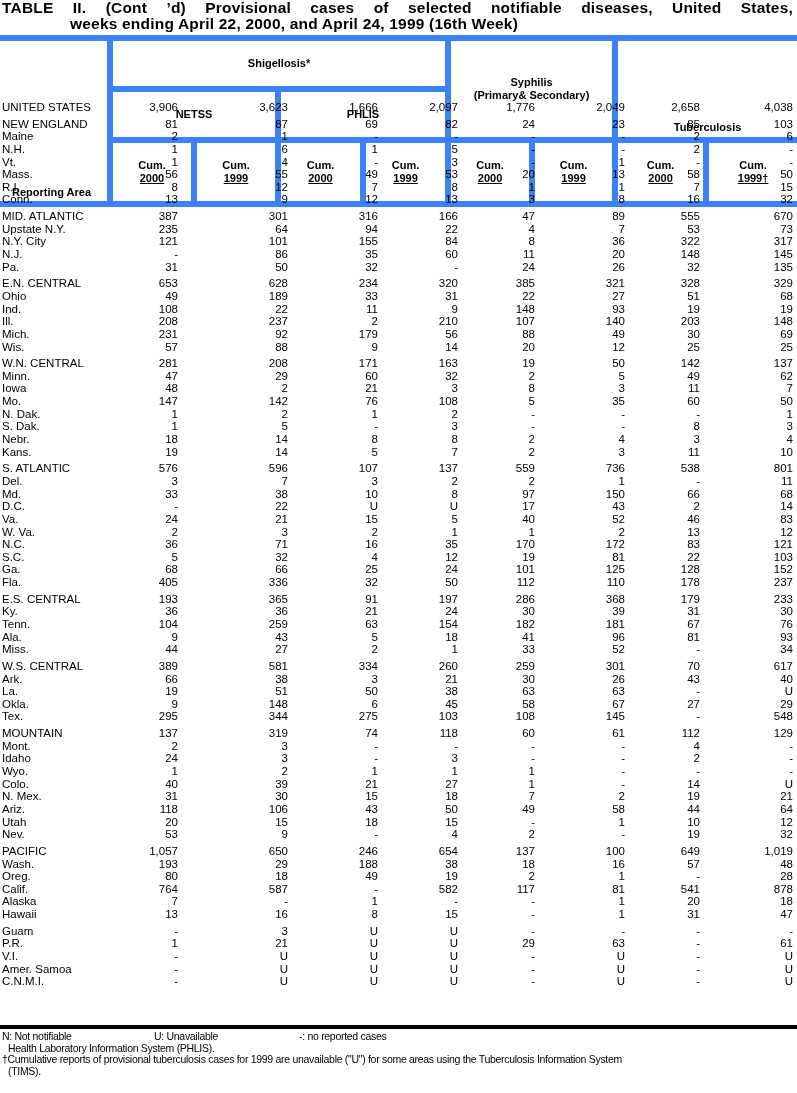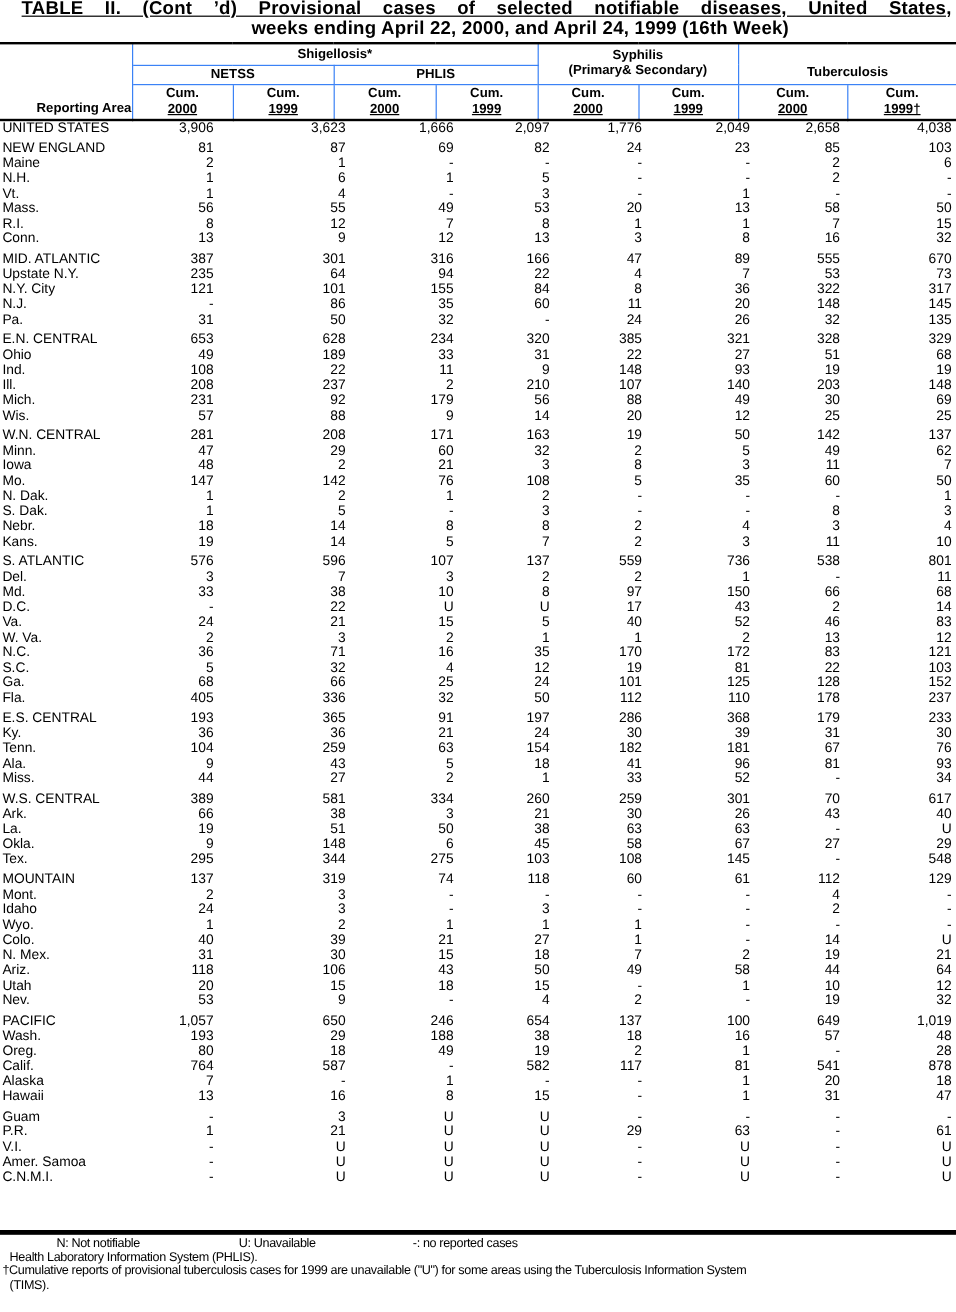--- a/index.html
+++ b/index.html
@@ -1,34 +1,34 @@
 <!DOCTYPE html>
 <html><head>
 <meta charset="utf-8">
 <style>
   html, body { margin: 0; padding: 0; background: #ffffff; }
   body { width: 797px; height: 1093px; overflow: hidden; position: relative; font-family: "Liberation Sans", sans-serif; color: #000; }
   .title { position: absolute; left: 0; top: 0; width: 797px; font-weight: bold; font-size: 15.5px; line-height: 16px; letter-spacing: 0.2px; }
-  .title .l1 { text-align: justify; text-align-last: justify; padding: 0 4px 0 18px; text-decoration: underline; }
-  .title .l2 { text-align: center; padding-left: 70px; }
+  .title .l1 { text-align: justify; text-align-last: justify; padding: 0 4px 0 2px; }
+  .title .l2 { padding-left: 70px; }
   table.hdr { position: absolute; left: 0; top: 35px; width: 797px; border-collapse: collapse; table-layout: fixed; }
-  table.hdr td { border: 1px solid #3b82f6; font-size: 11px; text-align: center; padding: 0; line-height: 13px; }
+  table.hdr td { border: 6px solid #3b82f6; font-size: 11px; text-align: center; padding: 16px; line-height: 13px; }
   table.hdr { border-top: 2px solid #000; border-bottom: 2px solid #000; }
   .b { font-weight: bold; }
   .rows { position: absolute; left: 0; top: 101px; width: 797px; }
   .row { display: flex; height: 12.65px; font-size: 11.5px; line-height: 12.65px; }
   .row .lab { width: 110px; padding-left: 2px; white-space: nowrap; box-sizing: border-box; }
   .row .v { text-align: right; box-sizing: border-box; }
   .c1 { width: 68px; } .c2 { width: 110px; } .c3 { width: 90px; } .c4 { width: 80px; }
   .c5 { width: 77px; } .c6 { width: 90px; } .c7 { width: 75px; } .c8 { width: 93px; }
   .gap { height: 4px; }
   .botline { position: absolute; left: 0; top: 1025px; width: 797px; height: 4px; background: #000; }
   .foot { position: absolute; left: 2px; top: 1031px; width: 793px; font-size: 10.5px; line-height: 11.5px; letter-spacing: -0.3px; }
   .foot .ind { padding-left: 6px; }
-  .foot .n1 { display: inline-block; width: 152px; margin-left: 45px; }
+  .foot .n1 { display: inline-block; width: 152px; }
   .foot .n2 { display: inline-block; width: 145px; }
 </style>
 </head>
 <body>
 
 <div class="title">
   <div class="l1">TABLE II. (Cont ’d) Provisional cases of selected notifiable diseases, United States,</div>
   <div class="l2">weeks ending April 22, 2000, and April 24, 1999 (16th Week)</div>
 </div>
 

